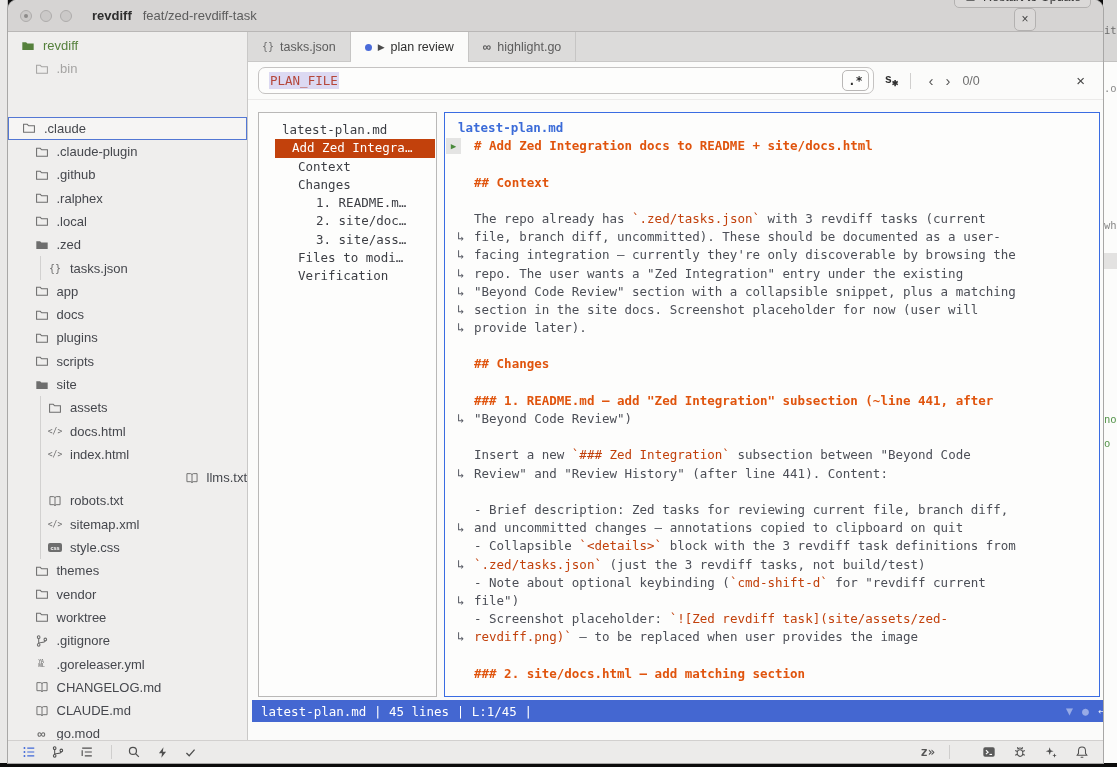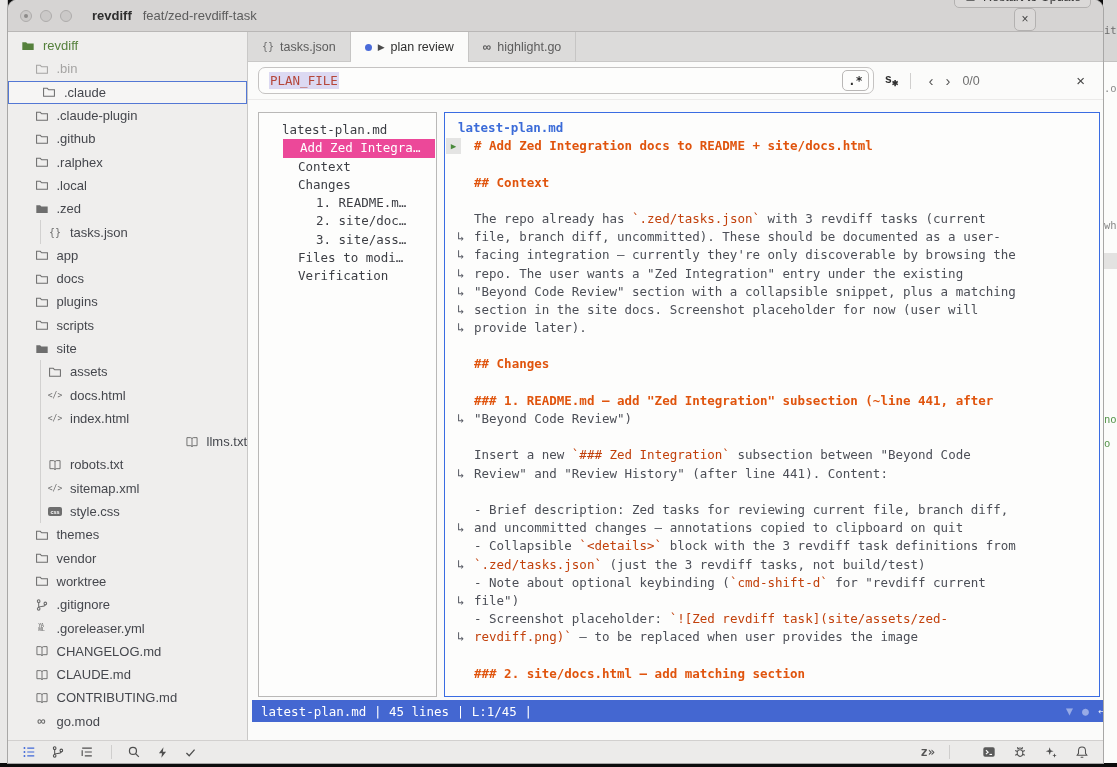--- a/index.html
+++ b/index.html
@@ -60,21 +60,21 @@
   .case-icon { margin-left:11px; font-size:12px; font-weight:bold; color:#2f2f2f; }
   .case-icon sub { font-size:8px; }
   .search-divider { width:1px; height:16px; background:#d0cfce; margin:0 11px 0 12px; }
   .nav-arrow { font-size:15px; color:#555; padding:0 6px; }
   .match-count { font-size:12.5px; color:#6f6f6f; margin-left:6px; }
   .search-close { margin-left:auto; font-size:15px; color:#444; padding:0 8px; }
 
   .editor-area { flex:1; position:relative; background:#fbfbfa; }
   .outline-panel { position:absolute; left:10px; top:12px; width:179px; height:585px; border:1px solid #b9b8b7; background:#fdfdfc; overflow:hidden; padding-top:8px; font-family:"DejaVu Sans Mono",monospace; font-size:12.5px; color:#3c3e44; }
   .outline-row { height:18.3px; line-height:18.3px; white-space:pre; overflow:hidden; }
-  .outline-row.selected { background:#ec4899; color:#fff; margin:0 1px 0 24px; }
+  .outline-row.selected { background:#c2410c; color:#fff; margin:0 1px 0 16px; }
 
   .content-panel { position:absolute; left:196px; top:12px; width:656px; height:585px; border:1.5px solid #3a6ce2; background:#fdfdfc; overflow:hidden; padding-top:6px; font-family:"DejaVu Sans Mono",monospace; font-size:12.5px; }
   .plan-line { height:18.2px; line-height:18.2px; white-space:pre; position:relative; padding-left:29px; overflow:hidden; }
   .plan-line.file-line { padding-left:13px; }
   .marker-play { position:absolute; left:1px; top:1px; width:15px; height:16px; background:#e4e4e3; color:#4a8a3c; font-size:9px; display:flex; align-items:center; justify-content:center; }
   .marker-wrap { position:absolute; left:12px; top:0; color:#5a5d66; }
   .s-file { color:#3b6bd8; font-weight:bold; }
   .s-h1, .s-h2, .s-h3 { color:#e0540d; font-weight:bold; }
   .s-body { color:#4c4f57; }
   .s-code { color:#c2410c; }
@@ -151,21 +151,21 @@
               <span>revdiff</span>
             </div>
             <div class="tree-row dim" style="padding-left: 25.5px;">
               <span class="ticon">
                 <svg width="14" height="14" viewBox="0 0 16 16" fill="none" stroke="currentColor" stroke-width="1.2">
                   <path d="M1.8 3.8 H6 l1.6 1.7 H14.2 V12.8 H1.8 Z"></path>
                 </svg>
               </span>
               <span>.bin</span>
             </div>
-            <div class="tree-row selected" style="padding-left: 33px;">
+            <div class="tree-row selected" style="padding-left: 13px; margin-top: 36px;">
               <span class="ticon">
                 <svg width="14" height="14" viewBox="0 0 16 16" fill="none" stroke="currentColor" stroke-width="1.2">
                   <path d="M1.8 3.8 H6 l1.6 1.7 H14.2 V12.8 H1.8 Z"></path>
                 </svg>
               </span>
               <span>.claude</span>
             </div>
             <div class="tree-row" style="padding-left: 25.5px;">
               <span class="ticon">
                 <svg width="14" height="14" viewBox="0 0 16 16" fill="none" stroke="currentColor" stroke-width="1.2">
@@ -361,29 +361,20 @@
               <span>CHANGELOG.md</span>
             </div>
             <div class="tree-row" style="padding-left: 25.5px; text-align: right;">
               <span class="ticon">
                 <svg width="14" height="14" viewBox="0 0 16 16" fill="none" stroke="currentColor" stroke-width="1.1">
                   <path d="M2.2 3 H6.5 C7.3 3 8 3.6 8 4.4 C8 3.6 8.7 3 9.5 3 H13.8 V12.2 H9.3 C8.6 12.2 8 12.8 8 13.5 C8 12.8 7.4 12.2 6.7 12.2 H2.2 Z"></path>
                   <path d="M8 4.4 V13"></path>
                 </svg>
               </span>
               <span>CLAUDE.md</span>
-            </div>
-            <div class="tree-row" style="padding-left: 25.5px;">
-              <span class="ticon">
-                <svg width="14" height="14" viewBox="0 0 16 16" fill="none" stroke="currentColor" stroke-width="1.1">
-                  <path d="M2.2 3 H6.5 C7.3 3 8 3.6 8 4.4 C8 3.6 8.7 3 9.5 3 H13.8 V12.2 H9.3 C8.6 12.2 8 12.8 8 13.5 C8 12.8 7.4 12.2 6.7 12.2 H2.2 Z"></path>
-                  <path d="M8 4.4 V13"></path>
-                </svg>
-              </span>
-              <span>CONTRIBUTING.md</span>
             </div>
             <div class="tree-row" style="padding-left: 25.5px;">
               <span class="ticon">
                 <span class="go-icon">∞</span>
               </span>
               <span>go.mod</span>
             </div>
           </div>
       </div>
 

